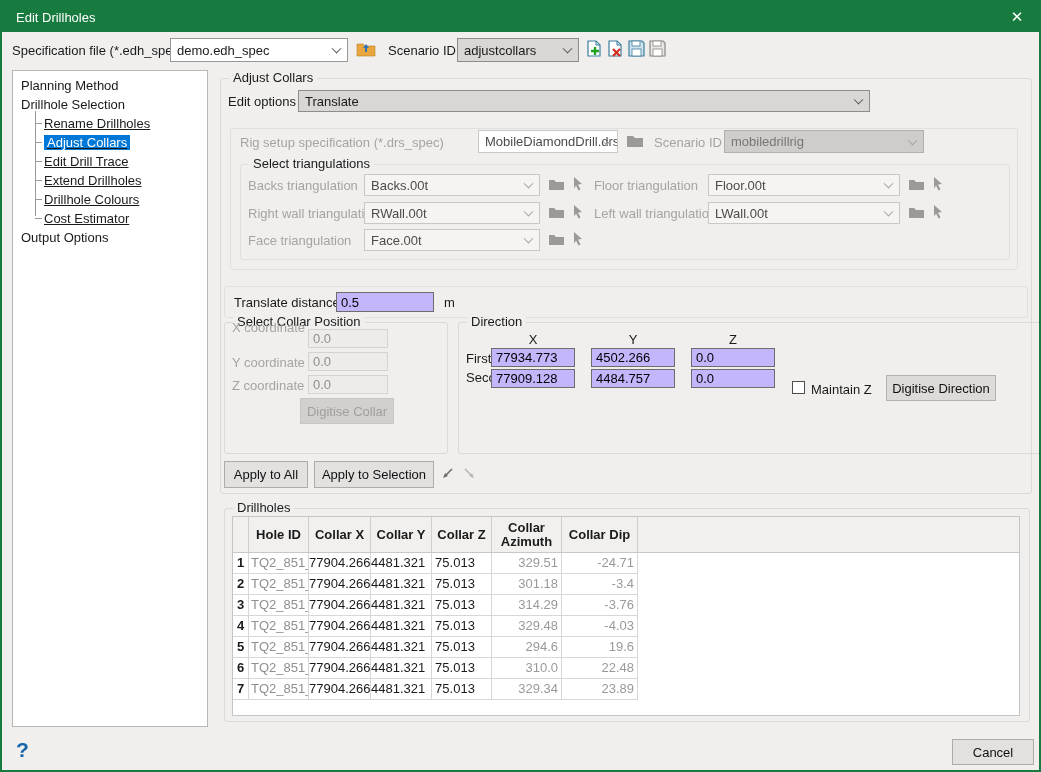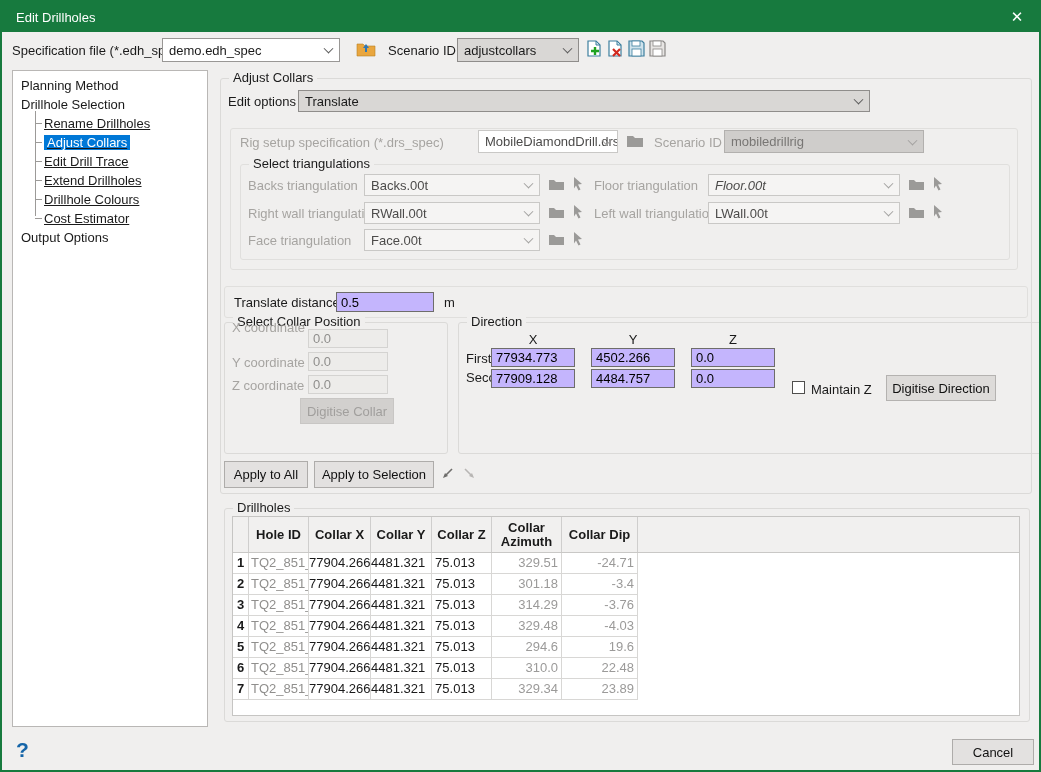--- a/index.html
+++ b/index.html
@@ -66,21 +66,21 @@
 <body>
 
 <div class="window">
 
   <div class="titlebar">
     <span class="title">Edit Drillholes</span>
     <span class="close-btn">✕</span>
   </div>
 
   <span class="abs lbl" style="left:10px; top:41px;">Specification file (*.edh_spec)</span>
-  <div class="combo" style="left:160px; top:36px; width:178px; height:24px;">
+  <div class="combo" style="left:168px; top:36px; width:178px; height:24px;">
     <span>demo.edh_spec</span>
     <span class="chev"></span>
   </div>
   <span class="icon" style="left:354px; top:38px;">
     <svg width="20" height="17" viewBox="0 0 20 17">
         <path d="M1 4 h6 l2 2 h10 v10 h-18 z" fill="#e9a63e" stroke="#b87f22" stroke-width="0.6"></path>
         <path d="M7 8 l3 -4 l3 4 h-2 v4 h-2 v-4 z" fill="#2f77b5"></path>
       </svg>
   </span>
   <span class="abs lbl" style="left:386px; top:41px;">Scenario ID</span>
@@ -169,21 +169,21 @@
     <span class="chev"></span>
   </div>
   <span class="icon" style="left:546px; top:175px;"><svg width="17" height="14" viewBox="0 0 17 14">
         <path d="M1 3 h5 l2 2 h8 v8 h-15 z" fill="#9b9a98"></path>
       </svg></span>
   <span class="icon" style="left:570px; top:174px;"><svg width="12" height="15" viewBox="0 0 12 15">
         <path d="M2 1 l8 7 l-4 0.5 l2.5 5 l-2 1 l-2.5 -5 l-2 3 z" fill="#9b9a98"></path>
       </svg></span>
 
   <span class="abs lbl dis" style="left:592px; top:176px;">Floor triangulation</span>
-  <div class="combo softdis" style="left:706px; top:172px; width:192px; height:22px;font-style:italic;">
+  <div class="combo softdis" style="left:706px; top:172px; width:192px; height:22px;">
     <span>Floor.00t</span>
     <span class="chev"></span>
   </div>
   <span class="icon" style="left:906px; top:175px;"><svg width="17" height="14" viewBox="0 0 17 14">
         <path d="M1 3 h5 l2 2 h8 v8 h-15 z" fill="#9b9a98"></path>
       </svg></span>
   <span class="icon" style="left:930px; top:174px;"><svg width="12" height="15" viewBox="0 0 12 15">
         <path d="M2 1 l8 7 l-4 0.5 l2.5 5 l-2 1 l-2.5 -5 l-2 3 z" fill="#9b9a98"></path>
       </svg></span>
 

